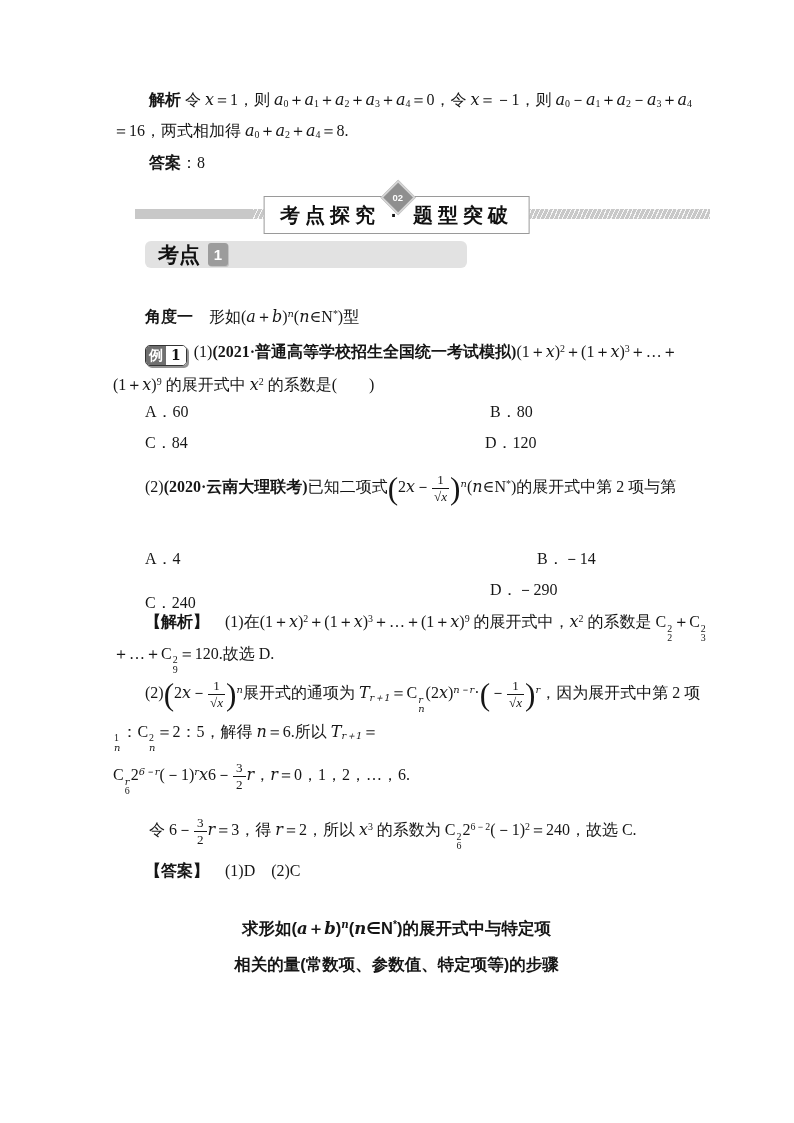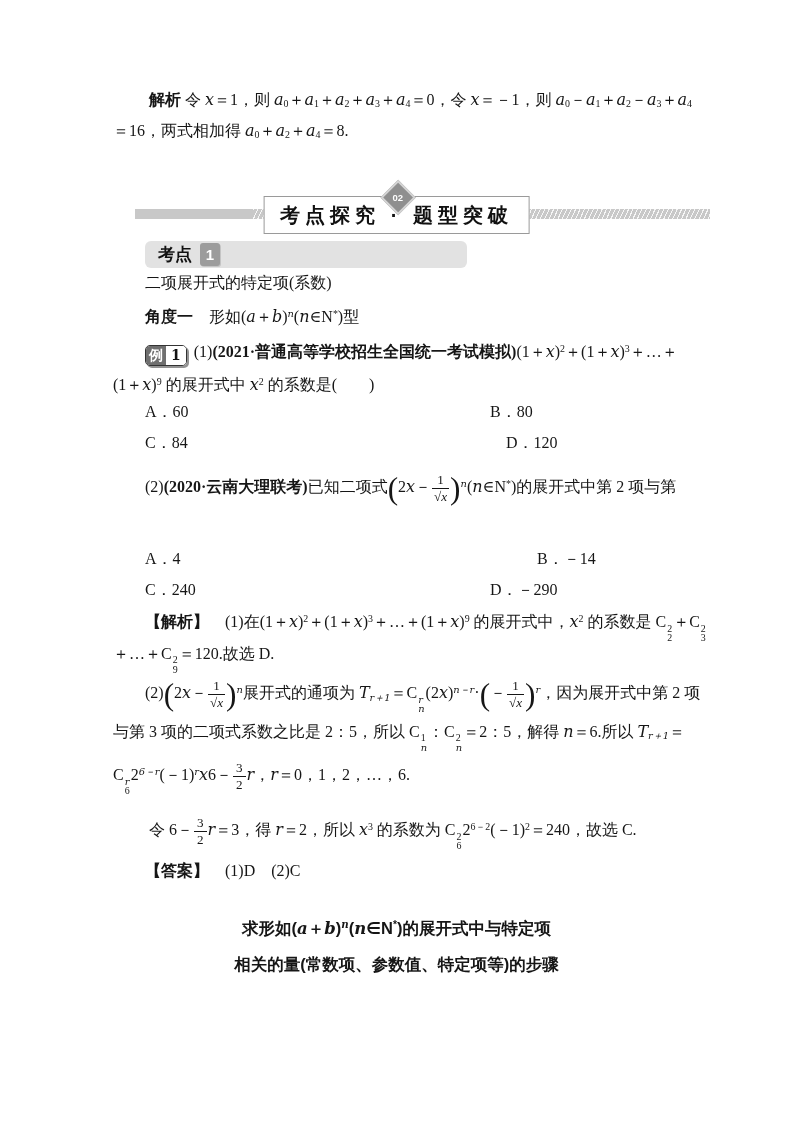--- a/index.html
+++ b/index.html
@@ -37,21 +37,21 @@
     border:1px solid #9a9a9a;height:36px;line-height:36px;padding:0 16px;white-space:nowrap;
     font-family:"Liberation Sans","DejaVu Sans",sans-serif;font-weight:700;font-size:20px;letter-spacing:5px;color:#111;}
   .banner-num{position:absolute;left:50%;top:-12px;margin-left:-11px;width:21px;height:21px;
     background:#8f8f8f;border:2px solid #d4d4d4;transform:rotate(45deg);
     display:flex;align-items:center;justify-content:center;}
   .banner-num span{transform:rotate(-45deg);color:#fff;font-size:9.5px;font-weight:700;
     font-family:"Liberation Sans",sans-serif;letter-spacing:0;line-height:1;}
   
   .kaodian{position:absolute;left:145px;top:241px;width:322px;height:27px;background:#e2e2e2;
     border-radius:6px;display:flex;align-items:center;padding-left:13px;box-sizing:border-box;}
-  .kd-label{font-family:"Liberation Sans","DejaVu Sans",sans-serif;font-weight:700;font-size:17px;color:#111;}
+  .kd-label{font-family:"Liberation Sans","DejaVu Sans",sans-serif;font-weight:700;font-size:21px;color:#111;}
   .kd-num{display:inline-flex;width:20px;height:23px;align-items:center;justify-content:center;
     background:#9c9c9c;color:#fff;border-radius:3px;margin-left:8px;
     font-family:"Liberation Sans",sans-serif;font-weight:700;font-size:15px;box-shadow:1px 1px 0 #c4c4c4;}
   
   .ex-badge{display:inline-flex;align-items:stretch;border:1.5px solid #333;border-radius:5px;
     overflow:hidden;margin-right:7px;vertical-align:-3px;box-shadow:2px 2px 0 rgba(120,120,120,.8);
     font-family:"Liberation Sans","DejaVu Sans",sans-serif;font-weight:700;font-size:14px;line-height:19px;}
   .ex-label{background:#6f6f6f;color:#fff;padding:0 3px;}
   .ex-num{background:#fff;color:#111;padding:0 5px;font-family:"DejaVu Serif",serif;}
 </style>
@@ -69,60 +69,60 @@
 </div>
 
 <div class="kaodian">
   <span class="kd-label">考点</span>
   <span class="kd-num">1</span>
 </div>
 
 <div id="doc-body">
     <div class="para" style="top: 88px;"><span style="display: inline-block; width: 36px;"></span><span class="rb">解析</span><span class="rt"> 令 </span><span class="ri">x</span><span class="rt">＝1，则 </span><span class="ri">a</span><span class="rsub">0</span><span class="rt">＋</span><span class="ri">a</span><span class="rsub">1</span><span class="rt">＋</span><span class="ri">a</span><span class="rsub">2</span><span class="rt">＋</span><span class="ri">a</span><span class="rsub">3</span><span class="rt">＋</span><span class="ri">a</span><span class="rsub">4</span><span class="rt">＝0，令 </span><span class="ri">x</span><span class="rt">＝－1，则 </span><span class="ri">a</span><span class="rsub">0</span><span class="rt">－</span><span class="ri">a</span><span class="rsub">1</span><span class="rt">＋</span><span class="ri">a</span><span class="rsub">2</span><span class="rt">－</span><span class="ri">a</span><span class="rsub">3</span><span class="rt">＋</span><span class="ri">a</span><span class="rsub">4</span></div>
     <div class="para" style="top: 119px;"><span class="rt">＝16，两式相加得 </span><span class="ri">a</span><span class="rsub">0</span><span class="rt">＋</span><span class="ri">a</span><span class="rsub">2</span><span class="rt">＋</span><span class="ri">a</span><span class="rsub">4</span><span class="rt">＝8.</span></div>
-    <div class="para" style="top: 271px;"><span style="display: inline-block; width: 32px;"></span><span class="rt">二项展开式的特定项(系数)</span></div>
+    <div class="para" style="top: 151px;"><span style="display: inline-block; width: 36px;"></span><span class="rb">答案</span><span class="rt">：8</span></div>
     <div class="para" style="top: 302px;"><span style="display: inline-block; width: 32px;"></span><span class="rb">角度一</span><span class="rt">　形如(</span><span class="ri">a</span><span class="rt">＋</span><span class="ri">b</span><span class="rt">)</span><span class="rsup ri">n</span><span class="rt">(</span><span class="ri">n</span><span class="rt">∈N</span><span class="rsup">*</span><span class="rt">)型</span></div>
     <div class="para" style="top: 337px;"><span style="display: inline-block; width: 32px;"></span><span class="ex-badge">
         <span class="ex-label">例</span>
         <span class="ex-num">1</span>
       </span><span class="rt">(1)</span><span class="rk">(2021·普通高等学校招生全国统一考试模拟)</span><span class="rt">(1＋</span><span class="ri">x</span><span class="rt">)</span><span class="rsup">2</span><span class="rt">＋(1＋</span><span class="ri">x</span><span class="rt">)</span><span class="rsup">3</span><span class="rt">＋…＋</span></div>
     <div class="para" style="top: 370px;"><span class="rt">(1＋</span><span class="ri">x</span><span class="rt">)</span><span class="rsup">9</span><span class="rt"> 的展开式中 </span><span class="ri">x</span><span class="rsup">2</span><span class="rt"> 的系数是(　　)</span></div>
     <div class="para" style="top: 400px;">
       <span class="col" style="left: 32px;"><span class="rt">A．60</span></span>
       <span class="col" style="left: 377px;"><span class="rt">B．80</span></span>
     </div>
     <div class="para" style="top: 431px;">
       <span class="col" style="left: 32px;"><span class="rt">C．84</span></span>
-      <span class="col" style="left: 393px; text-align: center;"><span class="rt">D．120</span></span>
+      <span class="col" style="left: 372px; text-align: center;"><span class="rt">D．120</span></span>
     </div>
     <div class="para tall" style="top: 461px;"><span style="display: inline-block; width: 32px;"></span><span class="rt">(2)</span><span class="rk">(2020·云南大理联考)</span><span class="rt">已知二项式</span><span class="rbigp">(</span><span class="rt">2</span><span class="ri">x</span><span class="rt">－</span><span class="rfrac"><span class="fnum">1</span><span class="fden">√<span class="rad">x</span></span></span><span class="rbigp">)</span><span class="rsup ri">n</span><span class="rt">(</span><span class="ri">n</span><span class="rt">∈N</span><span class="rsup">*</span><span class="rt">)的展开式中第 2 项与第</span></div>
     <div class="para" style="top: 547px;">
       <span class="col" style="left: 32px;"><span class="rt">A．4</span></span>
       <span class="col" style="left: 377px; margin-left: 47px;"><span class="rt">B．－14</span></span>
     </div>
     <div class="para" style="top: 578px;">
-      <span class="col" style="left: 32px;"><span class="rt">C．240</span></span>
+      <span class="col" style="left: 32px; margin-top: 13px;"><span class="rt">C．240</span></span>
       <span class="col" style="left: 377px;"><span class="rt">D．－290</span></span>
     </div>
     <div class="para" style="top: 607px;"><span style="display: inline-block; width: 32px;"></span><span class="rb">【解析】</span><span class="rt">　(1)在(1＋</span><span class="ri">x</span><span class="rt">)</span><span class="rsup">2</span><span class="rt">＋(1＋</span><span class="ri">x</span><span class="rt">)</span><span class="rsup">3</span><span class="rt">＋…＋(1＋</span><span class="ri">x</span><span class="rt">)</span><span class="rsup">9</span><span class="rt"> 的展开式中，</span><span class="ri">x</span><span class="rsup">2</span><span class="rt"> 的系数是 C</span><span class="rstack">
         <span>2</span>
         <span>2</span>
       </span><span class="rt">＋C</span><span class="rstack">
         <span>2</span>
         <span>3</span>
       </span></div>
     <div class="para" style="top: 642px;"><span class="rt">＋…＋C</span><span class="rstack">
         <span>2</span>
         <span>9</span>
       </span><span class="rt">＝120.故选 D.</span></div>
     <div class="para tall" style="top: 667px;"><span style="display: inline-block; width: 32px;"></span><span class="rt">(2)</span><span class="rbigp">(</span><span class="rt">2</span><span class="ri">x</span><span class="rt">－</span><span class="rfrac"><span class="fnum">1</span><span class="fden">√<span class="rad">x</span></span></span><span class="rbigp">)</span><span class="rsup ri">n</span><span class="rt">展开式的通项为 </span><span class="ri">T</span><span class="rsub ri">r＋1</span><span class="rt">＝C</span><span class="rstack">
         <span class="ri">r</span>
         <span class="ri">n</span>
       </span><span class="rt">(2</span><span class="ri">x</span><span class="rt">)</span><span class="rsup ri">n－r</span><span class="rt">·</span><span class="rbigp">(</span><span class="rt">－</span><span class="rfrac"><span class="fnum">1</span><span class="fden">√<span class="rad">x</span></span></span><span class="rbigp">)</span><span class="rsup ri">r</span><span class="rt">，因为展开式中第 2 项</span></div>
-    <div class="para" style="top: 720px;"><span class="rt">与第 3 项的二项式系数之比是 2：5，所以 C</span><span class="rstack">
+    <div class="para" style="top: 720px;"><span class="rstack">
         <span>1</span>
         <span class="ri">n</span>
       </span><span class="rt">：C</span><span class="rstack">
         <span>2</span>
         <span class="ri">n</span>
       </span><span class="rt">＝2：5，解得 </span><span class="ri">n</span><span class="rt">＝6.所以 </span><span class="ri">T</span><span class="rsub ri">r＋1</span><span class="rt">＝</span></div>
     <div class="para tall" style="top: 749px;"><span class="rt">C</span><span class="rstack">
         <span class="ri">r</span>
         <span>6</span>
       </span><span class="rt">2</span><span class="rsup ri">6－r</span><span class="rt">(－1)</span><span class="rsup ri">r</span><span class="ri">x</span><span class="rt">6－</span><span class="rfrac"><span class="fnum">3</span><span class="fden">2</span></span><span class="ri">r</span><span class="rt">，</span><span class="ri">r</span><span class="rt">＝0，1，2，…，6.</span></div>

